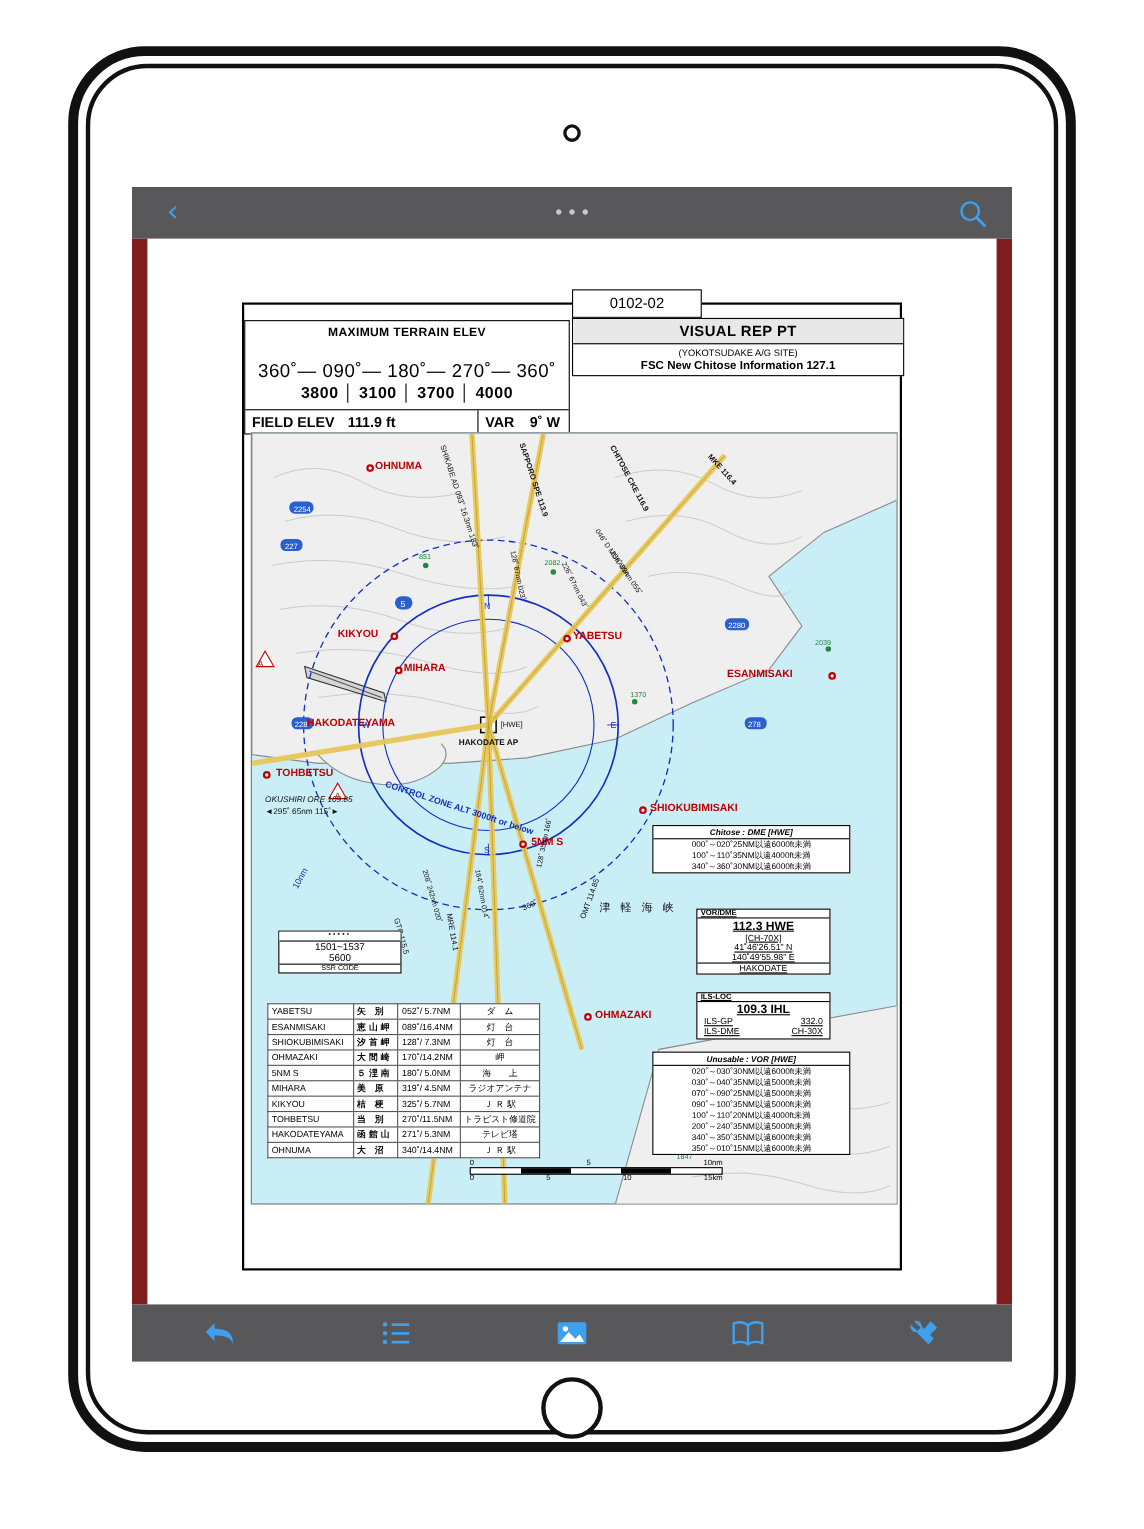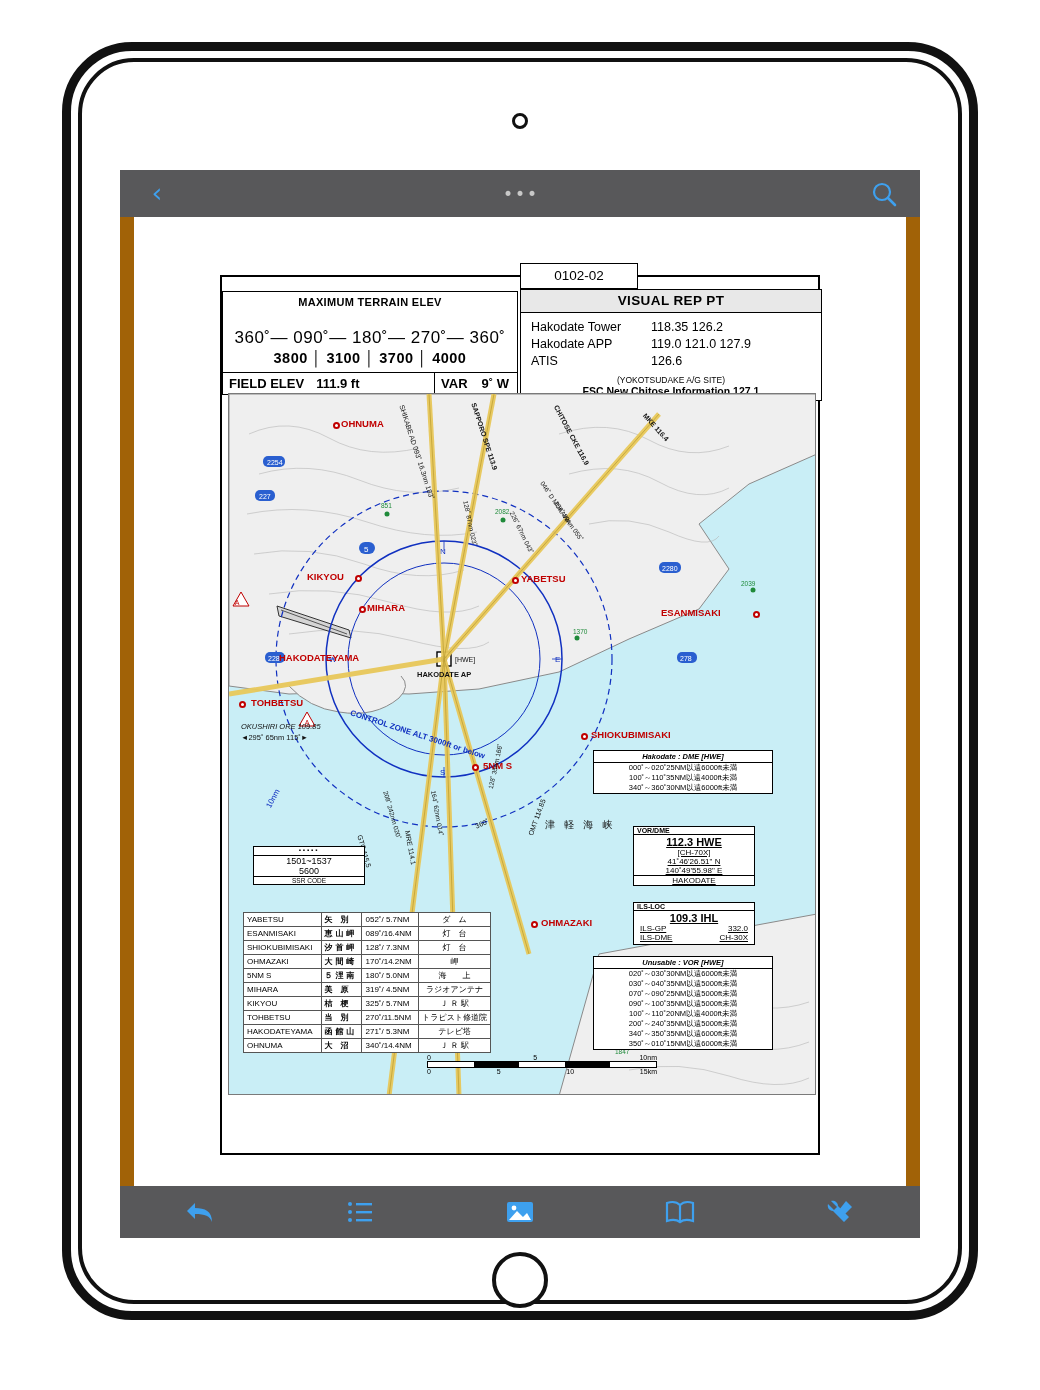--- a/index.html
+++ b/index.html
@@ -60,21 +60,21 @@
     background: #58585a; display: flex; align-items: center;
   }
   .tbb-item {
     flex: 1; text-align: center; color: #3ea0ee; cursor: pointer;
   }
   .tbb-item svg { display: inline-block; vertical-align: middle; }
 
   
   .page-area {
     position: absolute; left: 0; top: 47px; width: 880px; height: 969px;
-    background: #a16207;
+    background: #7f1d1d;
   }
   .page {
     position: absolute; left: 14px; top: 0; width: 772px; height: 969px;
     background: #ffffff;
   }
   .doc {
     position: absolute; left: 86px; top: 58px; width: 600px; height: 880px;
     border: 2px solid #000; background: #fff;
   }
 
@@ -217,34 +217,20 @@
             <div class="hdr-field">
               <div class="f1">FIELD ELEV</div>
               <div class="f2">111.9 ft</div>
               <div class="f3">VAR</div>
               <div class="f4">9˚ W</div>
             </div>
           </div>
 
           <div class="hdr-right">
             <div class="vrp-title">VISUAL REP PT</div>
-            <div class="freq-list">
-              <div class="freq-row">
-                <span class="lbl">Hakodate Tower</span>
-                <span>118.35 126.2</span>
-              </div>
-              <div class="freq-row">
-                <span class="lbl">Hakodate APP</span>
-                <span>119.0 121.0 127.9</span>
-              </div>
-              <div class="freq-row">
-                <span class="lbl">ATIS</span>
-                <span>126.6</span>
-              </div>
-            </div>
             <div class="freq-foot">(YOKOTSUDAKE A/G SITE)</div>
             <div class="freq-foot2">FSC New Chitose Information 127.1</div>
           </div>
 
           <div class="map">
 
             <svg width="588" height="702" style="position:absolute;left:0;top:0;">
 
               <path d="M0,0 L588,0 L588,60 L520,90 L470,130 L500,175 L470,215 L400,245 L330,278 L250,295 L180,300 L120,298
                        L60,300 L0,292 Z" fill="#efefef" stroke="#8a8a8a" stroke-width="1"></path>
@@ -462,21 +448,21 @@
                 <tr>
                     <td class="c1">OHNUMA</td>
                     <td class="c2">大　沼</td>
                     <td class="c3">340˚/14.4NM</td>
                     <td class="c4">Ｊ Ｒ 駅</td>
                   </tr>
               </tbody>
             </table>
 
             <div class="infobox" style="left:364px;top:356px;width:180px;">
-              <div class="ttl">Hakodate : DME [HWE]</div>
+              <div class="ttl">Chitose : DME [HWE]</div>
               <div class="row">
                 <span>000˚～020˚</span>
                 <span>25NM以遠</span>
                 <span>6000ft未満</span>
               </div>
               <div class="row">
                 <span>100˚～110˚</span>
                 <span>35NM以遠</span>
                 <span>4000ft未満</span>
               </div>

